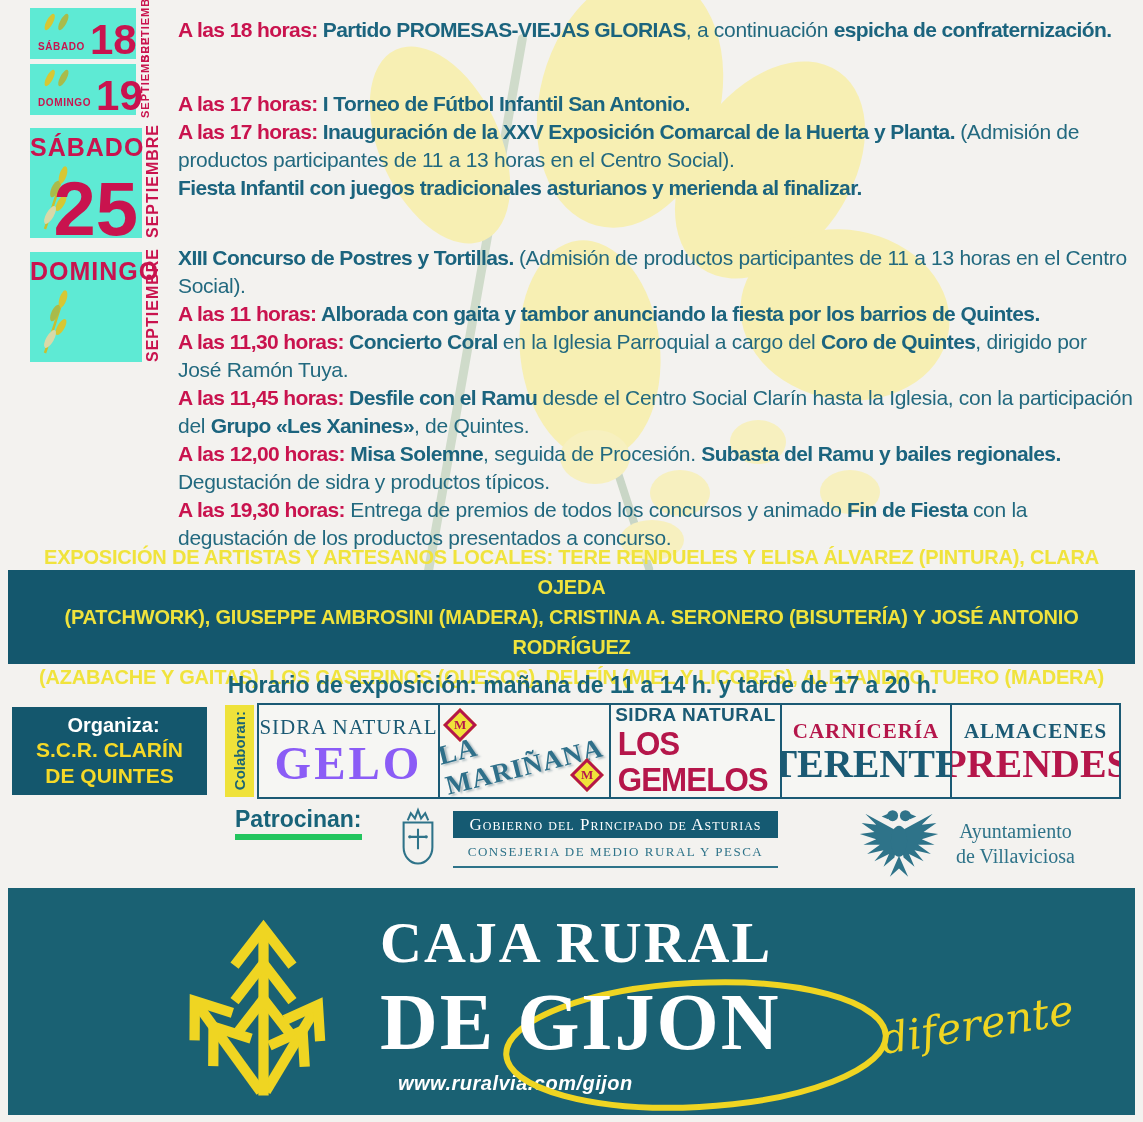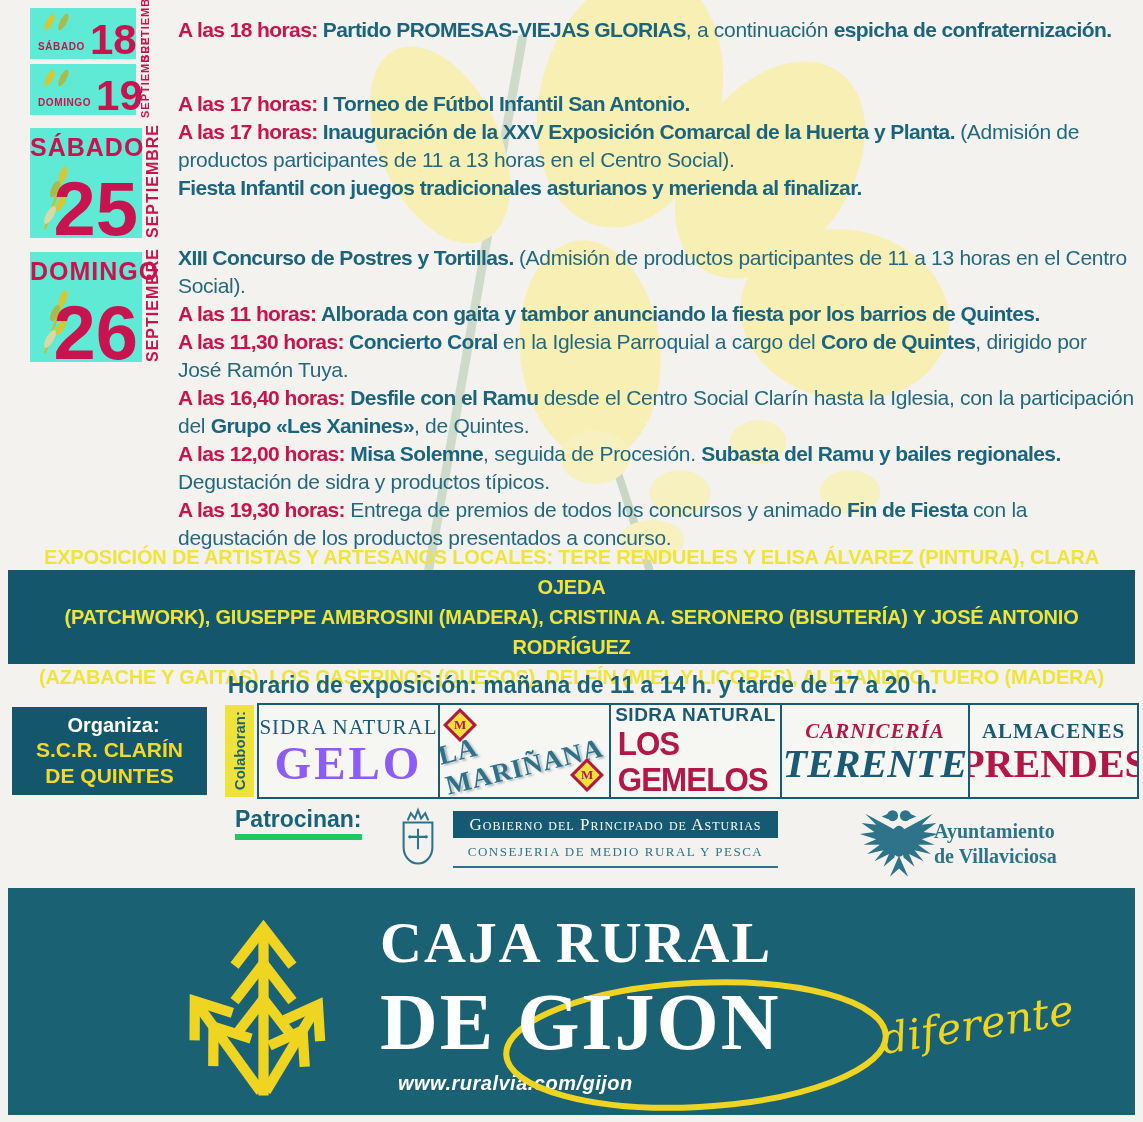--- a/index.html
+++ b/index.html
@@ -82,22 +82,22 @@
   .asturias { position:absolute; left:395px; top:803px; width:385px; height:80px; }
   .shield-icon { position:absolute; left:0; top:2px; }
   .ast-bar { position:absolute; left:58px; top:8px; width:325px; height:27px; background:#155a72; color:#ffffff;
              display:flex; align-items:center; justify-content:center; font-family:"Liberation Serif", serif;
              font-variant:small-caps; font-size:17px; letter-spacing:1px; }
   .ast-sub { position:absolute; left:58px; top:41px; width:325px; text-align:center; color:#2e7389;
              font-family:"Liberation Serif", serif; font-size:13px; letter-spacing:1.5px; }
   .ast-rule { position:absolute; left:58px; top:63px; width:325px; height:2px; background:#2e7389; }
   .villa { position:absolute; left:858px; top:803px; width:270px; height:84px; }
   .eagle-icon { position:absolute; left:0; top:0; }
-  .villa-txt { position:absolute; left:76px; top:16px; color:#2e7389; font-family:"Liberation Serif", serif;
-               font-weight:bold; font-size:20px; line-height:1.25; }
+  .villa-txt { position:absolute; left:98px; top:16px; color:#2e7389; font-family:"Liberation Serif", serif;
+               font-weight:normal; font-size:20px; line-height:1.25;text-align:center; }
 
   
   .caja { position:absolute; left:8px; top:888px; width:1127px; height:227px; background:#1a6173; }
   .caja-wheat { position:absolute; left:148px; top:14px; }
   .caja-l1 { position:absolute; left:372px; top:26px; color:#ffffff; font-family:Liberation Serif, serif;
              font-weight:bold; font-size:58px; letter-spacing:2px; line-height:1; }
   .caja-l2 { position:absolute; left:372px; top:94px; color:#ffffff; font-family:"Liberation Serif", serif;
              font-weight:bold; font-size:80px; letter-spacing:2px; line-height:1; z-index:3; }
   .gijon-ellipse { position:absolute; left:488px; top:82px; z-index:2; }
   .caja-tag { position:absolute; left:872px; top:112px; color:#efd522; font-family:"DejaVu Serif", serif;
@@ -161,40 +161,39 @@
 
   <div class="layer badge badge-lg" style="top:252px;">
     <div class="day-name-lg">DOMINGO</div>
     <svg class="wheat-lg" viewBox="0 0 42 72">
       <path d="M30 6 Q20 40 10 68" stroke="#c9bf2e" stroke-width="2.5" fill="none"></path>
       <ellipse cx="28" cy="14" rx="3.6" ry="9" fill="#d6c733" transform="rotate(18 28 14)"></ellipse>
       <ellipse cx="20" cy="28" rx="3.6" ry="9" fill="#a9bb4a" transform="rotate(24 20 28)"></ellipse>
       <ellipse cx="26" cy="42" rx="3.6" ry="9" fill="#d6c733" transform="rotate(30 26 42)"></ellipse>
       <ellipse cx="15" cy="54" rx="3.8" ry="10" fill="#d9d9a8" transform="rotate(30 15 54)"></ellipse>
     </svg>
-    <div class="day-num-lg">26</div>
   </div>
   <div class="month-v month-lg layer" style="top:250px;">SEPTIEMBRE</div>
 
 
   <div class="layer ev-block" style="top:16px;">
     <p class="ev-p"><span class="seg-time">A las 18 horas: </span><span class="seg-bold">Partido PROMESAS-VIEJAS GLORIAS</span><span class="seg-normal">, a continuación </span><span class="seg-bold">espicha de confraternización.</span></p>
   </div>
   <div class="layer ev-block" style="top:82px;margin-top:8px;">
     <p class="ev-p"><span class="seg-time">A las 17 horas: </span><span class="seg-bold">I Torneo de Fútbol Infantil San Antonio.</span></p>
   </div>
   <div class="layer ev-block" style="top:118px;">
     <p class="ev-p"><span class="seg-time">A las 17 horas: </span><span class="seg-bold">Inauguración de la XXV Exposición Comarcal de la Huerta y Planta. </span><span class="seg-normal">(Admisión de productos participantes de 11 a 13 horas en el Centro Social).</span></p>
     <p class="ev-p"><span class="seg-bold">Fiesta Infantil con juegos tradicionales asturianos y merienda al finalizar.</span></p>
   </div>
   <div class="layer ev-block" style="top:244px;">
     <p class="ev-p"><span class="seg-bold">XIII Concurso de Postres y Tortillas. </span><span class="seg-normal">(Admisión de productos participantes de 11 a 13 horas en el Centro Social).</span></p>
     <p class="ev-p"><span class="seg-time">A las 11 horas: </span><span class="seg-bold">Alborada con gaita y tambor anunciando la fiesta por los barrios de Quintes.</span></p>
     <p class="ev-p"><span class="seg-time">A las 11,30 horas: </span><span class="seg-bold">Concierto Coral </span><span class="seg-normal">en la Iglesia Parroquial a cargo del </span><span class="seg-bold">Coro de Quintes</span><span class="seg-normal">, dirigido por José Ramón Tuya.</span></p>
-    <p class="ev-p"><span class="seg-time">A las 16,40 horas: </span><span class="seg-bold">Desfile con el Ramu </span><span class="seg-normal">desde el Centro Social Clarín hasta la Iglesia, con la participación del </span><span class="seg-bold">Grupo «Les Xanines»</span><span class="seg-normal">, de Quintes.</span></p>
+    <p class="ev-p"><span class="seg-time">A las 11,45 horas: </span><span class="seg-bold">Desfile con el Ramu </span><span class="seg-normal">desde el Centro Social Clarín hasta la Iglesia, con la participación del </span><span class="seg-bold">Grupo «Les Xanines»</span><span class="seg-normal">, de Quintes.</span></p>
     <p class="ev-p"><span class="seg-time">A las 12,00 horas: </span><span class="seg-bold">Misa Solemne</span><span class="seg-normal">, seguida de Procesión. </span><span class="seg-bold">Subasta del Ramu y bailes regionales. </span><span class="seg-normal">Degustación de sidra y productos típicos.</span></p>
     <p class="ev-p"><span class="seg-time">A las 19,30 horas: </span><span class="seg-normal">Entrega de premios de todos los concursos y animado </span><span class="seg-bold">Fin de Fiesta </span><span class="seg-normal">con la degustación de los productos presentados a concurso.</span></p>
   </div>
 
   <div class="layer expo">
     <span>EXPOSICIÓN DE ARTISTAS Y ARTESANOS LOCALES: TERE RENDUELES Y ELISA ÁLVAREZ (PINTURA), CLARA OJEDA</span>
     <span>(PATCHWORK), GIUSEPPE AMBROSINI (MADERA), CRISTINA A. SERONERO (BISUTERÍA) Y JOSÉ ANTONIO RODRÍGUEZ</span>
     <span>(AZABACHE Y GAITAS), LOS CASERINOS (QUESOS), DELFÍN (MIEL Y LICORES), ALEJANDRO TUERO (MADERA)</span>
   </div>
   <div class="layer hours">Horario de exposición: mañana de 11 a 14 h. y tarde de 17 a 20 h.</div>
@@ -220,21 +219,21 @@
       </div>
       <div class="serif marinana-name">LA MARIÑANA</div>
       <div class="diamond d-br">
         <span>M</span>
       </div>
     </div>
     <div class="logo-box" style="width:171px;">
       <div class="gemelos-top">SIDRA NATURAL</div>
       <div class="gemelos-name">LOS GEMELOS</div>
     </div>
-    <div class="logo-box" style="width:188px;font-style:italic;">
+    <div class="logo-box" style="width:170px;">
       <div class="serif terente-top">CARNICERÍA</div>
       <div class="serif terente-name">TERENTE</div>
     </div>
     <div class="logo-box" style="width:169px;">
       <div class="serif prendes-top">ALMACENES</div>
       <div class="serif prendes-name">PRENDES</div>
     </div>
   </div>
 
   <div class="layer patro-lbl">Patrocinan:</div>

